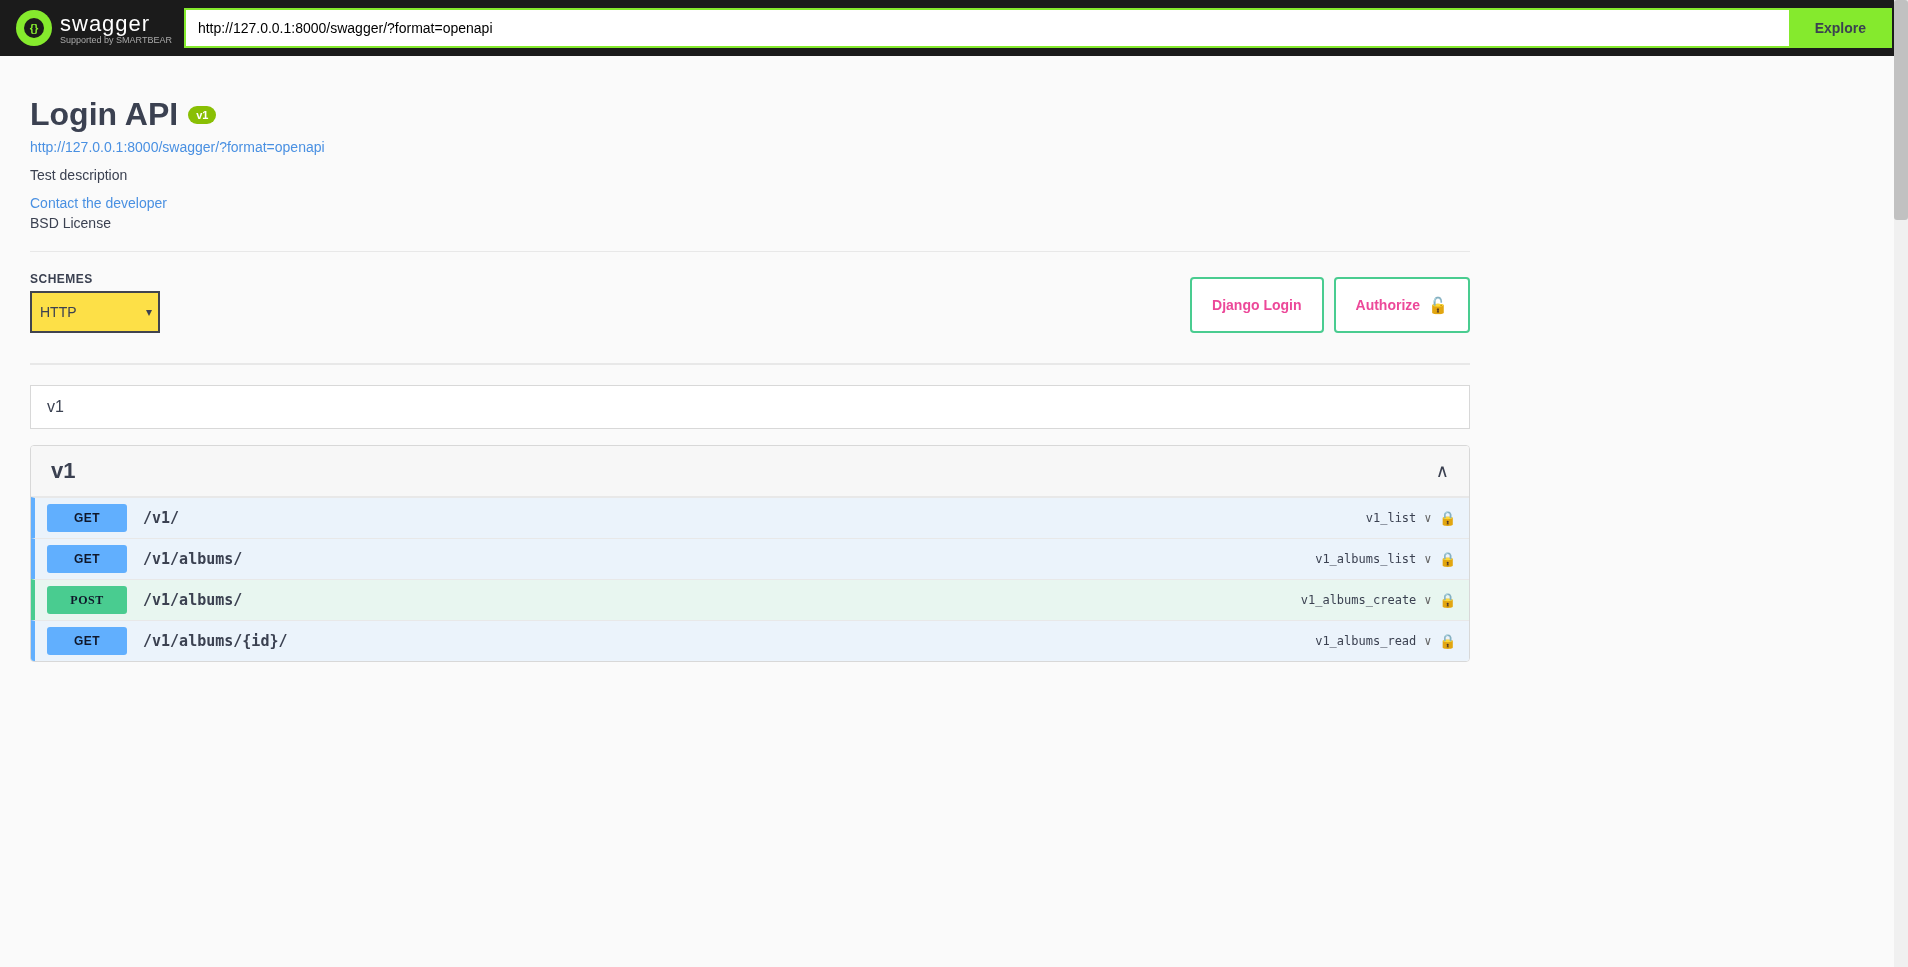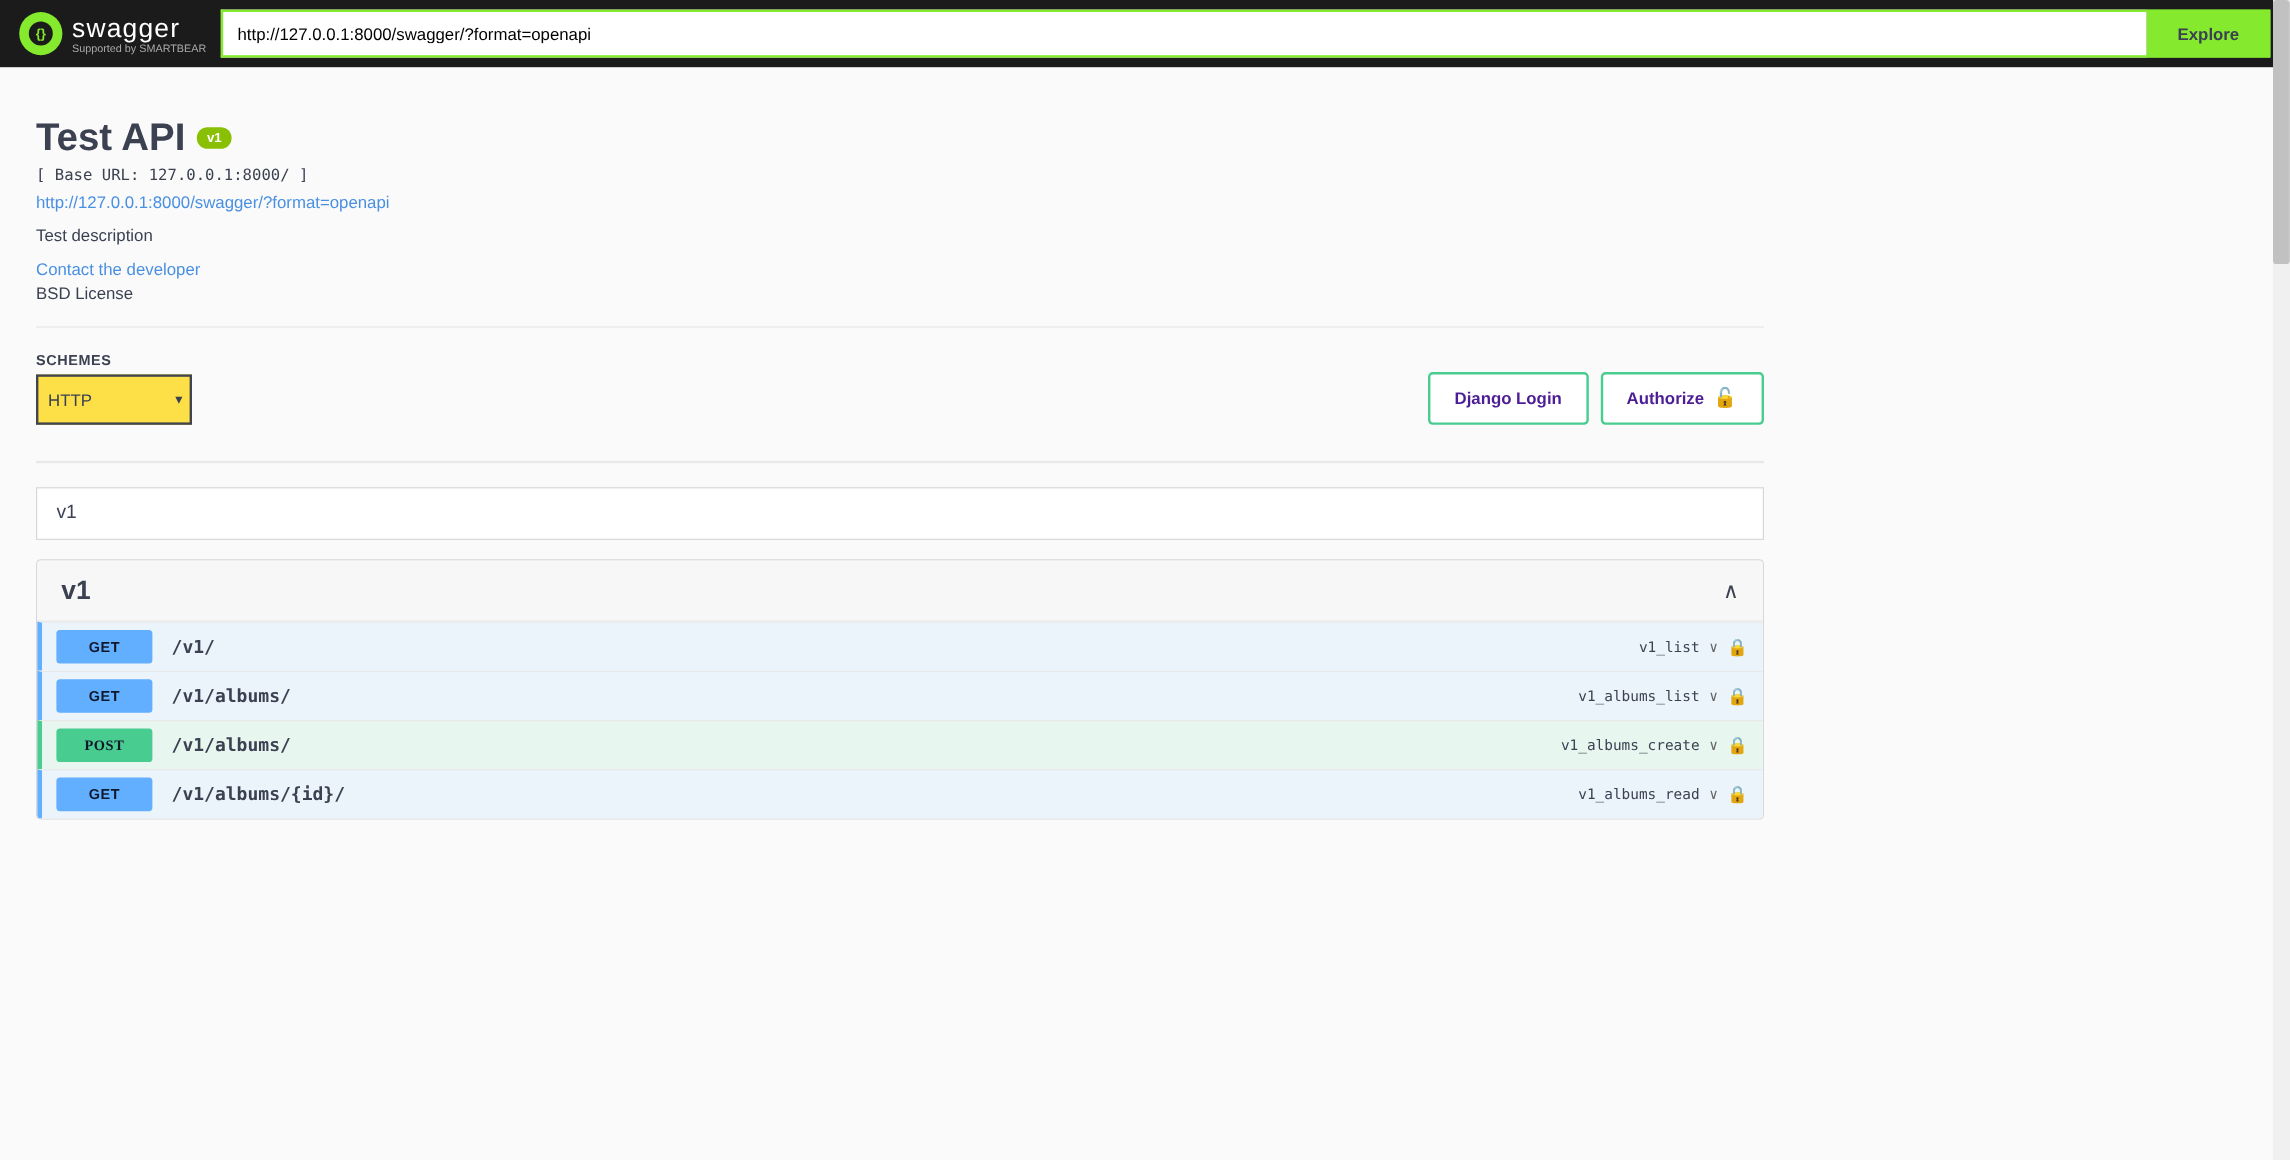--- a/index.html
+++ b/index.html
@@ -191,25 +191,25 @@
       transform: translateY(-50%);
       pointer-events: none;
       font-size: 12px;
       color: #3b4151;
     }
     .auth-buttons {
       display: flex;
       gap: 10px;
     }
     .auth-btn {
-      height: 44px;
+      height: 56px;
       padding: 0 20px;
       border: 2px solid #49cc90;
       background: white;
-      color: #4c1d95;
+      color: #ec4899;
       font-size: 14px;
       font-weight: 600;
       cursor: pointer;
       display: flex;
       align-items: center;
       gap: 8px;
       border-radius: 4px;
     }
     .lock-icon {
       font-size: 16px;
@@ -333,24 +333,23 @@
   <div class="url-bar">
     <input class="url-input" type="text" value="http://127.0.0.1:8000/swagger/?format=openapi" style="">
     <button class="explore-btn">Explore</button>
   </div>
 </div>
 
 <div class="main-content">
 
   <div class="api-header">
     <div class="api-title-row">
-      <h1 class="api-title">Test API</h1>
+      <h1 class="api-title">Login API</h1>
       <span class="version-badge">v1</span>
     </div>
-    <p class="base-url">[ Base URL: 127.0.0.1:8000/ ]</p>
     <a class="api-link" href="#">http://127.0.0.1:8000/swagger/?format=openapi</a>
     <p class="api-description">Test description</p>
     <div class="api-meta">
       <a href="#">Contact the developer</a>
       <span>BSD License</span>
     </div>
   </div>
 
   <div class="toolbar-row">
     <div class="schemes-group">

